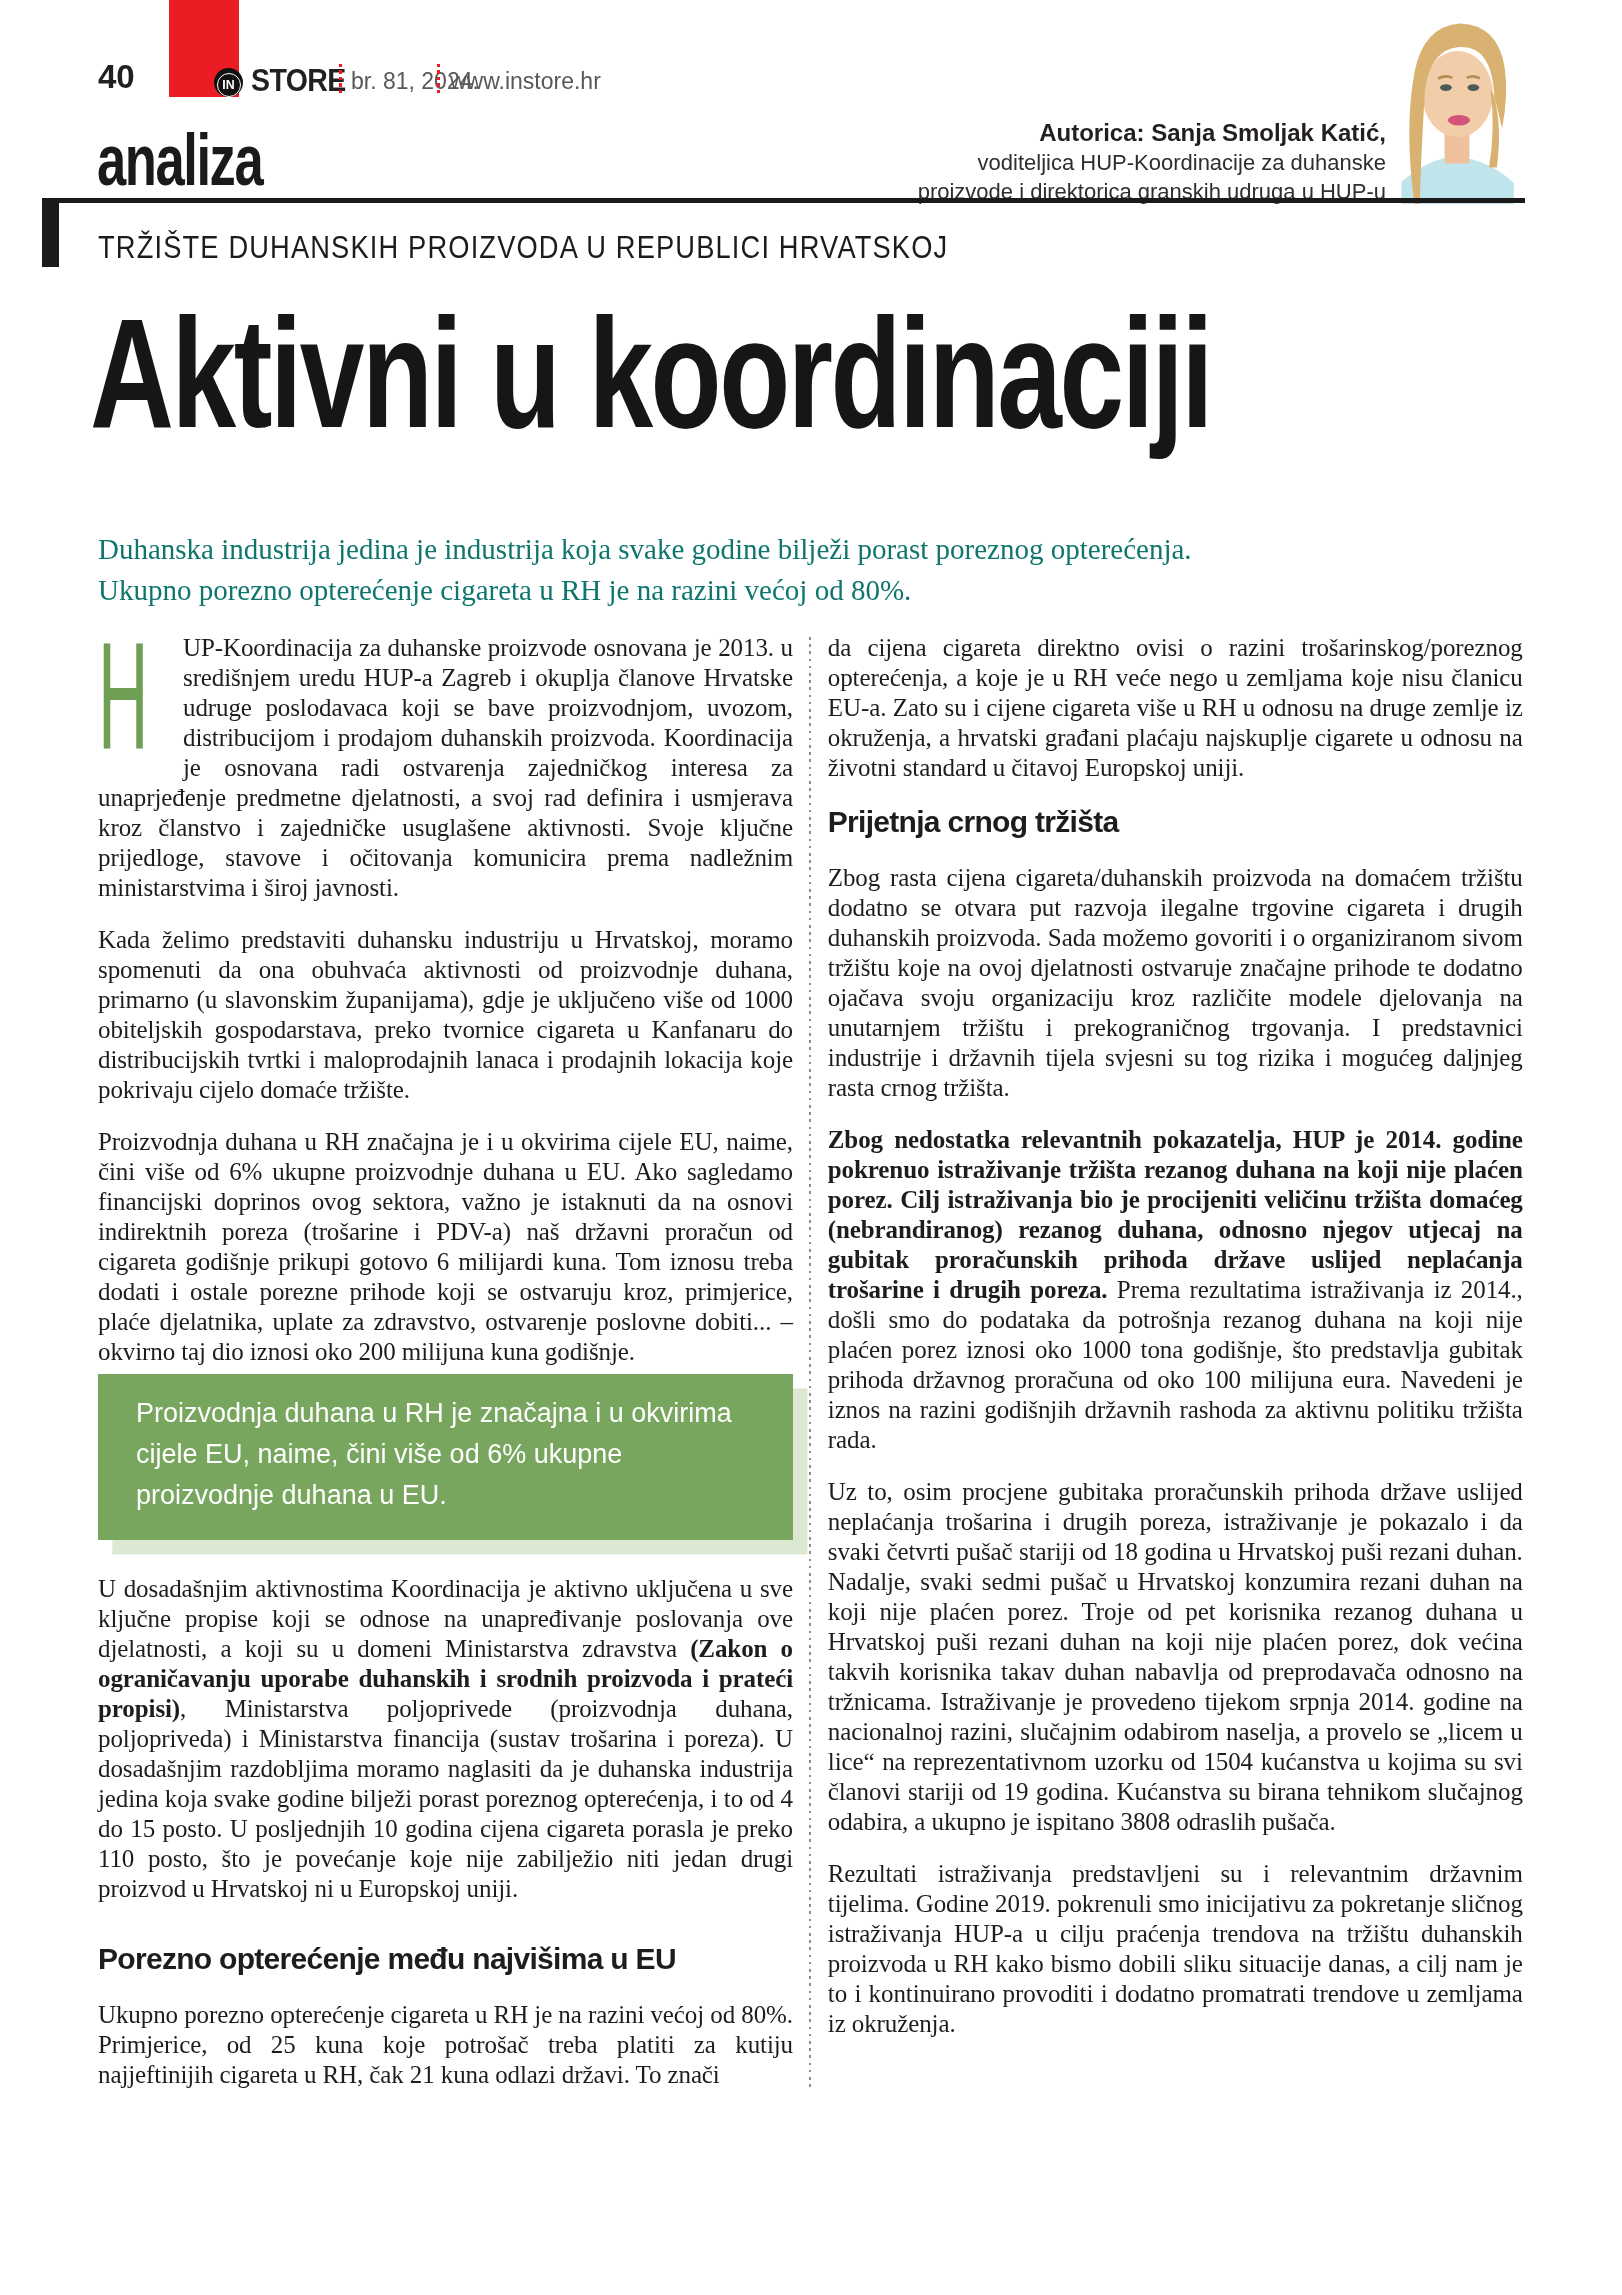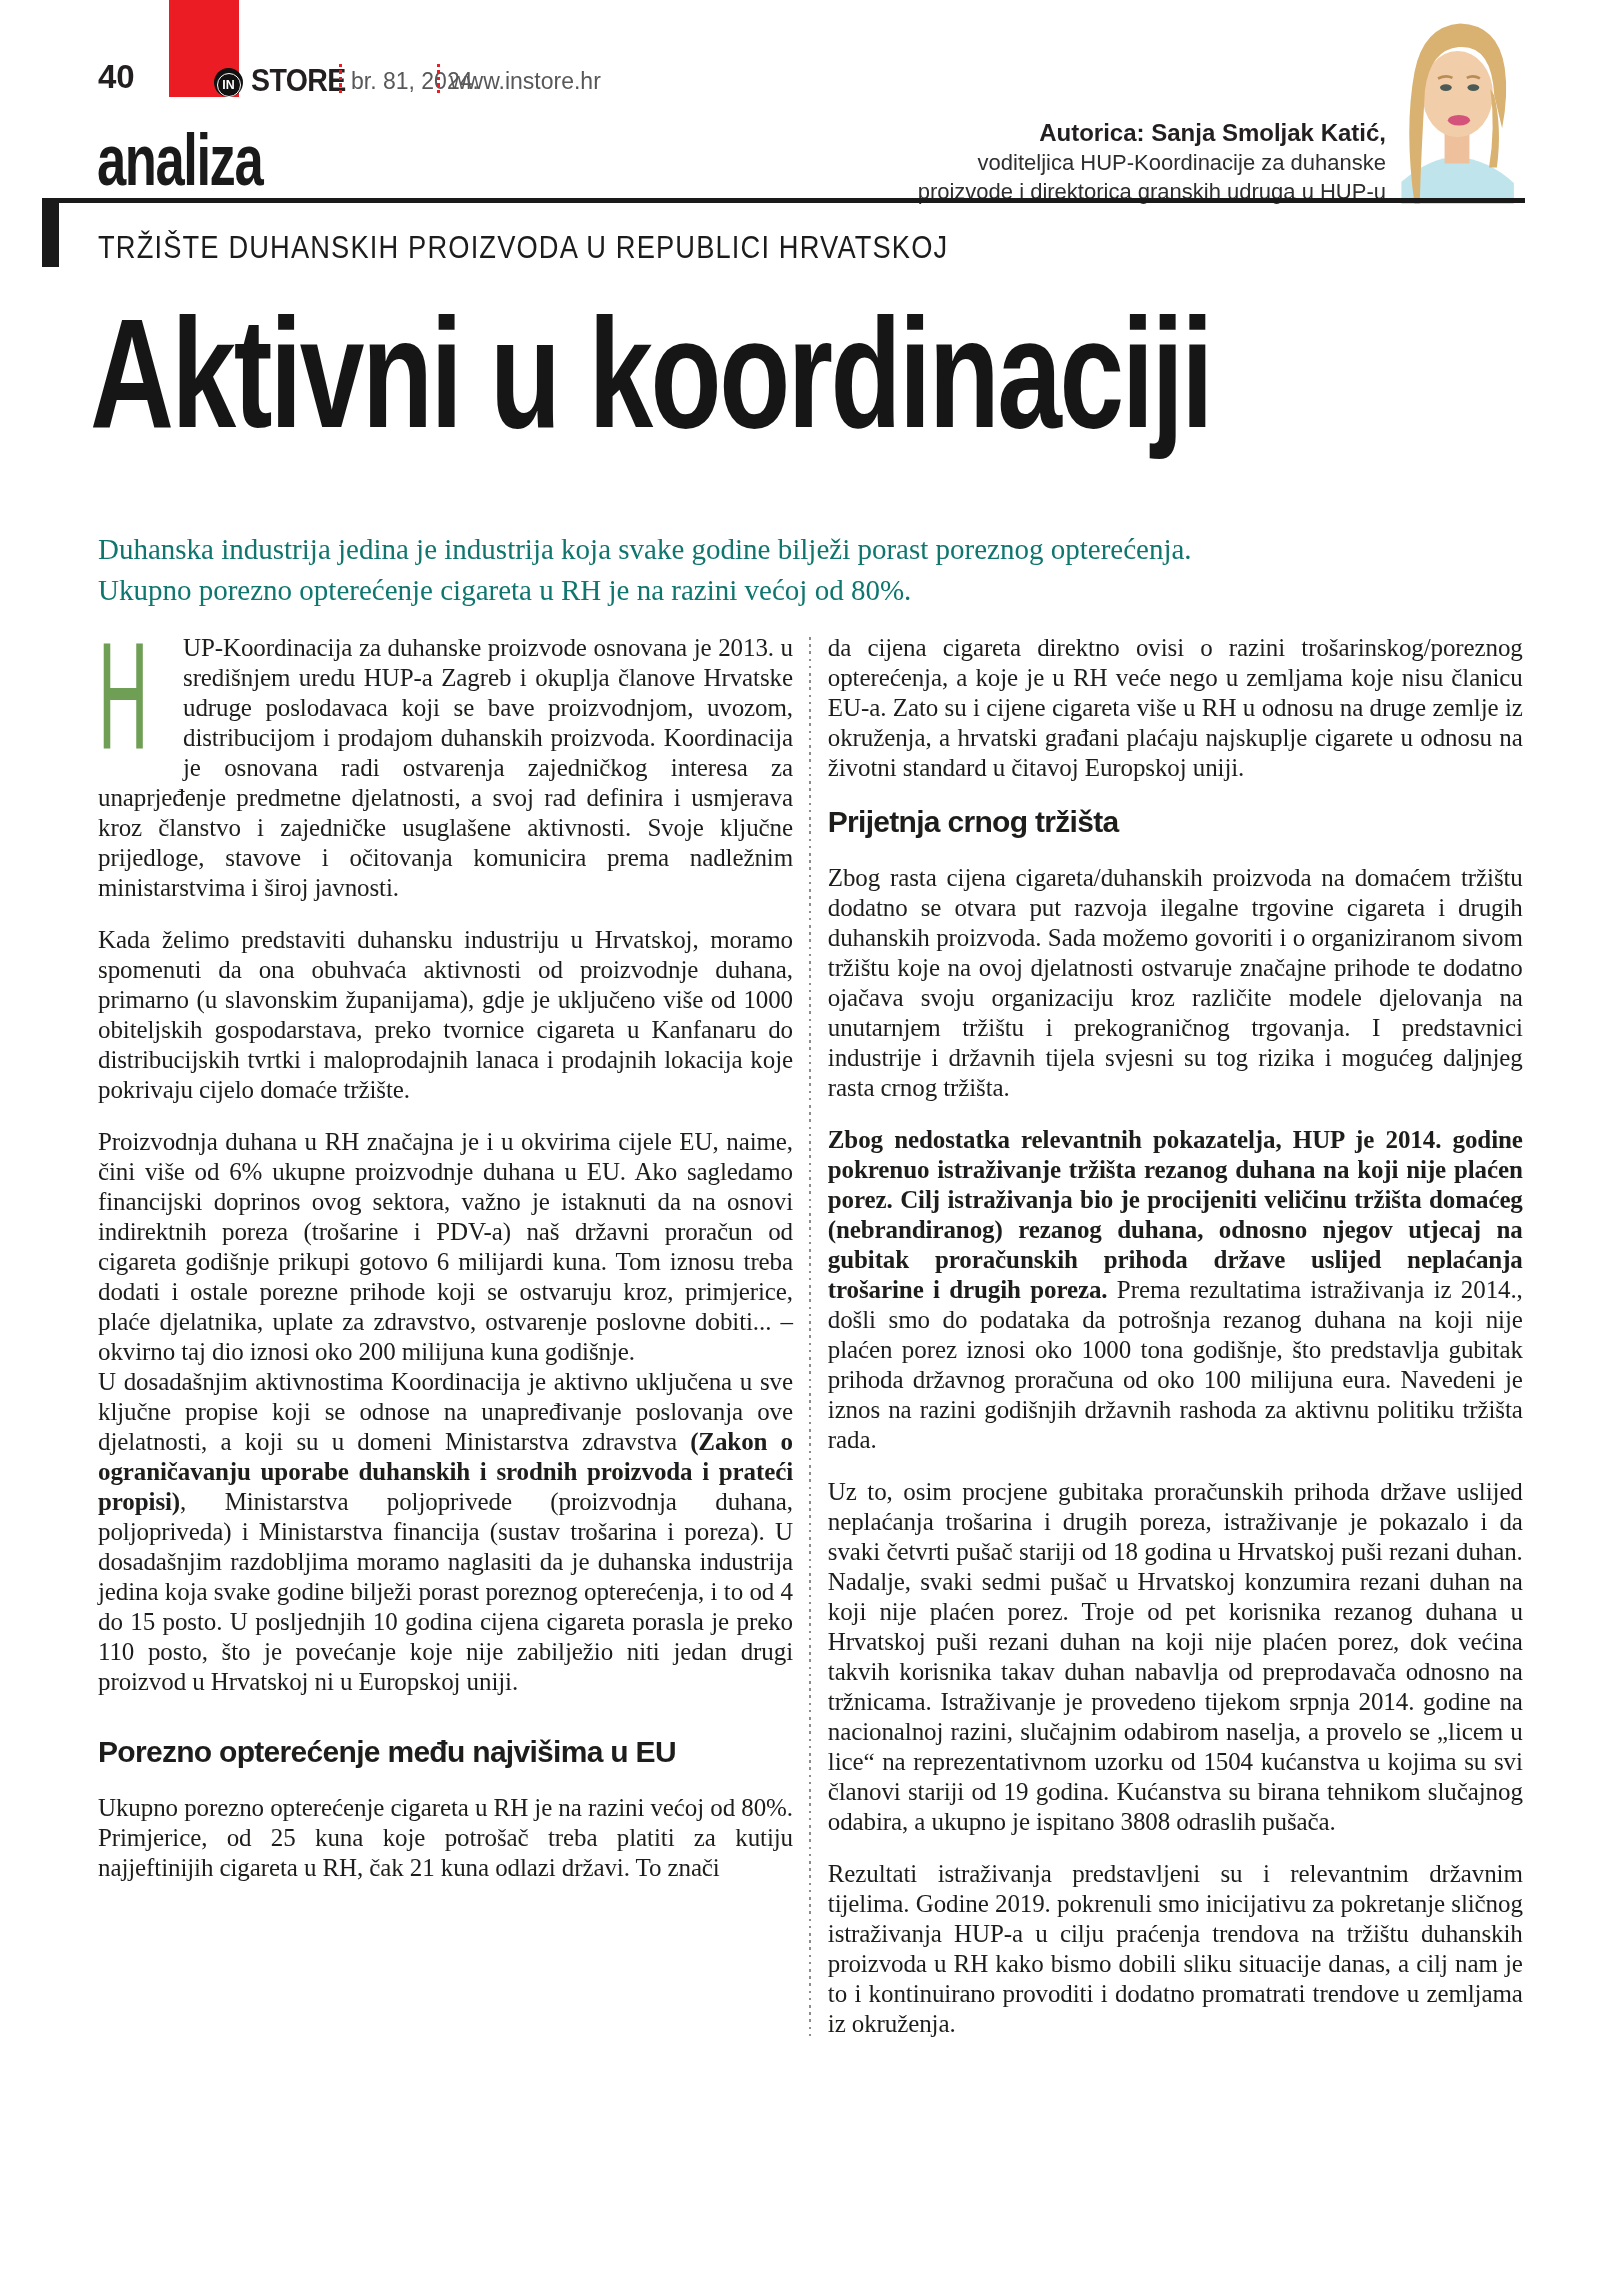--- a/index.html
+++ b/index.html
@@ -119,20 +119,21 @@
     <div class="col">
       <p>
         <span class="dropcap">
             <span>H</span>
           </span>
         <span>UP-Koordinacija za duhanske proizvode osnovana je 2013. u središnjem uredu HUP-a Zagreb i okuplja članove Hrvatske udruge poslodavaca koji se bave proizvodnjom, uvozom, distribucijom i prodajom duhanskih proizvoda. Koordinacija je osnovana radi ostvarenja zajedničkog interesa za unaprjeđenje predmetne djelatnosti, a svoj rad definira i usmjerava kroz članstvo i zajedničke usuglašene aktivnosti. Svoje ključne prijedloge, stavove i očitovanja komunicira prema nadležnim ministarstvima i široj javnosti.</span>
       </p>
       <p>Kada želimo predstaviti duhansku industriju u Hrvatskoj, moramo spomenuti da ona obuhvaća aktivnosti od proizvodnje duhana, primarno (u slavonskim županijama), gdje je uključeno više od 1000 obiteljskih gospodarstava, preko tvornice cigareta u Kanfanaru do distribucijskih tvrtki i maloprodajnih lanaca i prodajnih lokacija koje pokrivaju cijelo domaće tržište.</p>
       <p class="nogap">Proizvodnja duhana u RH značajna je i u okvirima cijele EU, naime, čini više od 6% ukupne proizvodnje duhana u EU. Ako sagledamo financijski doprinos ovog sektora, važno je istaknuti da na osnovi indirektnih poreza (trošarine i PDV-a) naš državni proračun od cigareta godišnje prikupi gotovo 6 milijardi kuna. Tom iznosu treba dodati i ostale porezne prihode koji se ostvaruju kroz, primjerice, plaće djelatnika, uplate za zdravstvo, ostvarenje poslovne dobiti... – okvirno taj dio iznosi oko 200 milijuna kuna godišnje.</p>
 
+      <div class="callout">Proizvodnja duhana u RH je značajna i u okvirima cijele EU, naime, čini više od 6% ukupne proizvodnje duhana u EU.</div>
 
       <p>
         <span>U dosadašnjim aktivnostima Koordinacija je aktivno uključena u sve ključne propise koji se odnose na unapređivanje poslovanja ove djelatnosti, a koji su u domeni Ministarstva zdravstva </span><b class="inline">(Zakon o ograničavanju uporabe duhanskih i srodnih proizvoda i prateći propisi)</b><span>, Ministarstva poljoprivede (proizvodnja duhana, poljopriveda) i Ministarstva financija (sustav trošarina i poreza). U dosadašnjim razdobljima moramo naglasiti da je duhanska industrija jedina koja svake godine bilježi porast poreznog opterećenja, i to od 4 do 15 posto. U posljednjih 10 godina cijena cigareta porasla je preko 110 posto, što je povećanje koje nije zabilježio niti jedan drugi proizvod u Hrvatskoj ni u Europskoj uniji.</span>
       </p>
 
       <h2 class="subhead">Porezno opterećenje među najvišima u EU</h2>
       <p class="nogap">Ukupno porezno opterećenje cigareta u RH je na razini većoj od 80%. Primjerice, od 25 kuna koje potrošač treba platiti za kutiju najjeftinijih cigareta u RH, čak 21 kuna odlazi državi. To znači</p>
     </div>
 
     <div class="col-div"></div>

